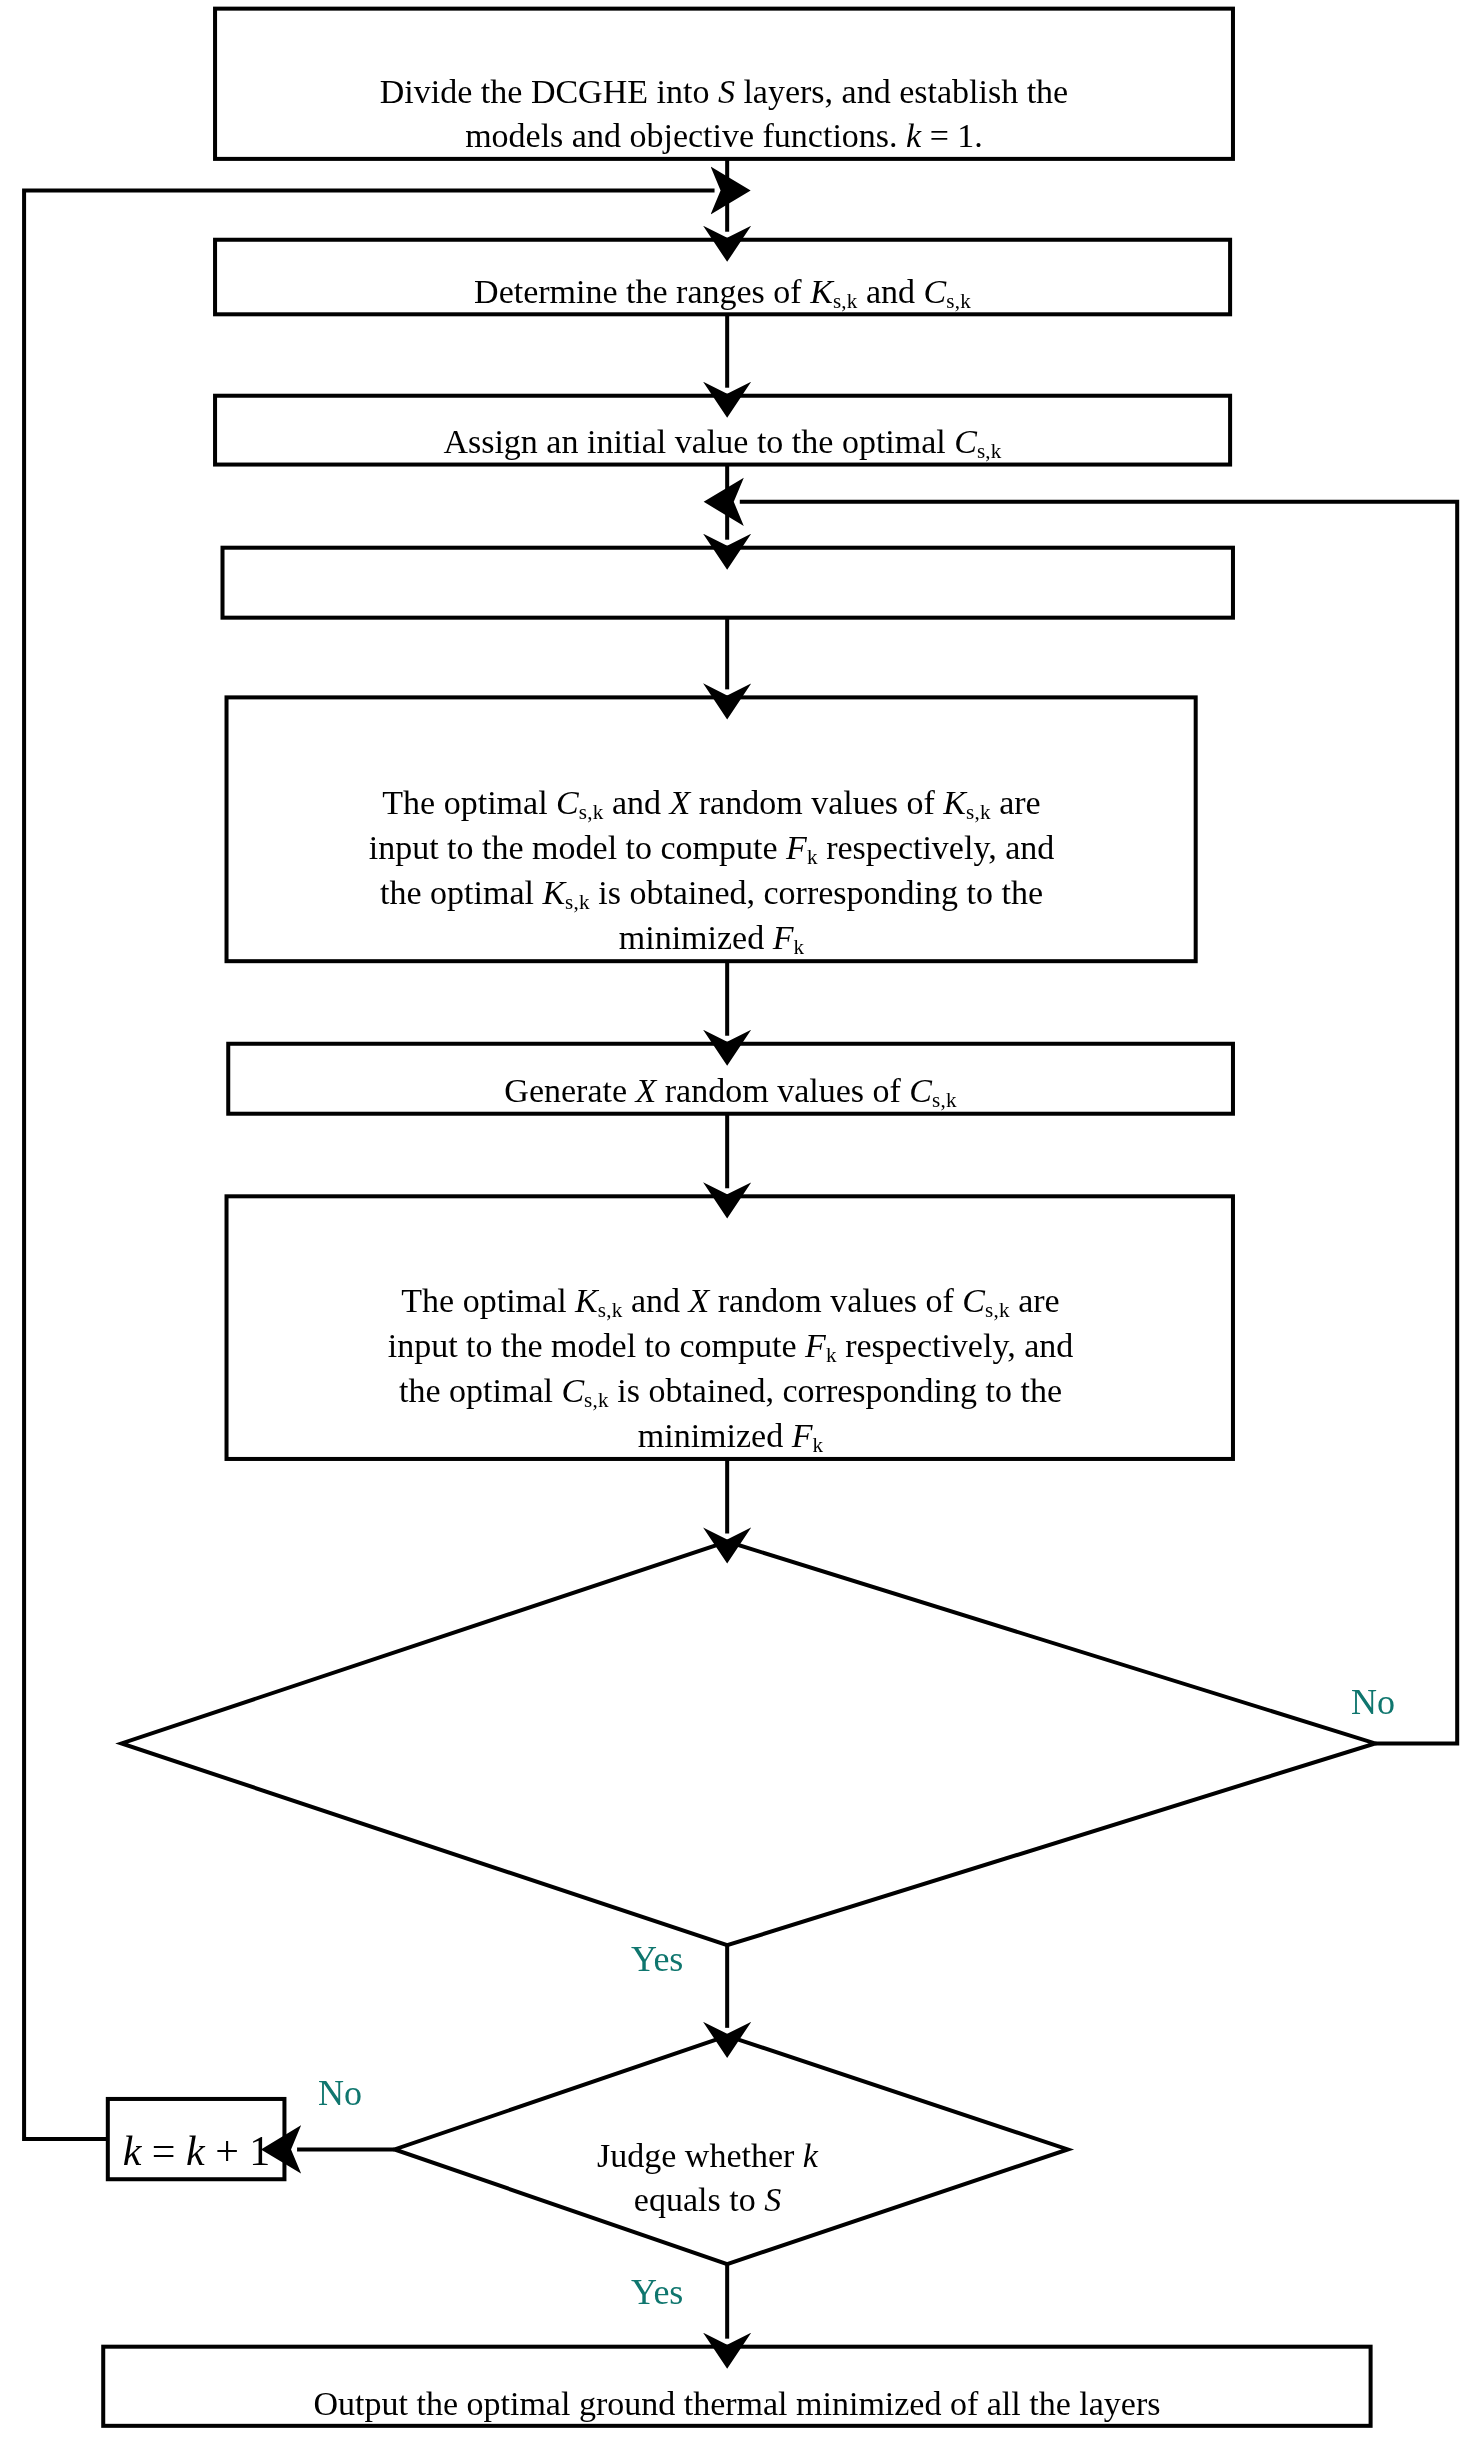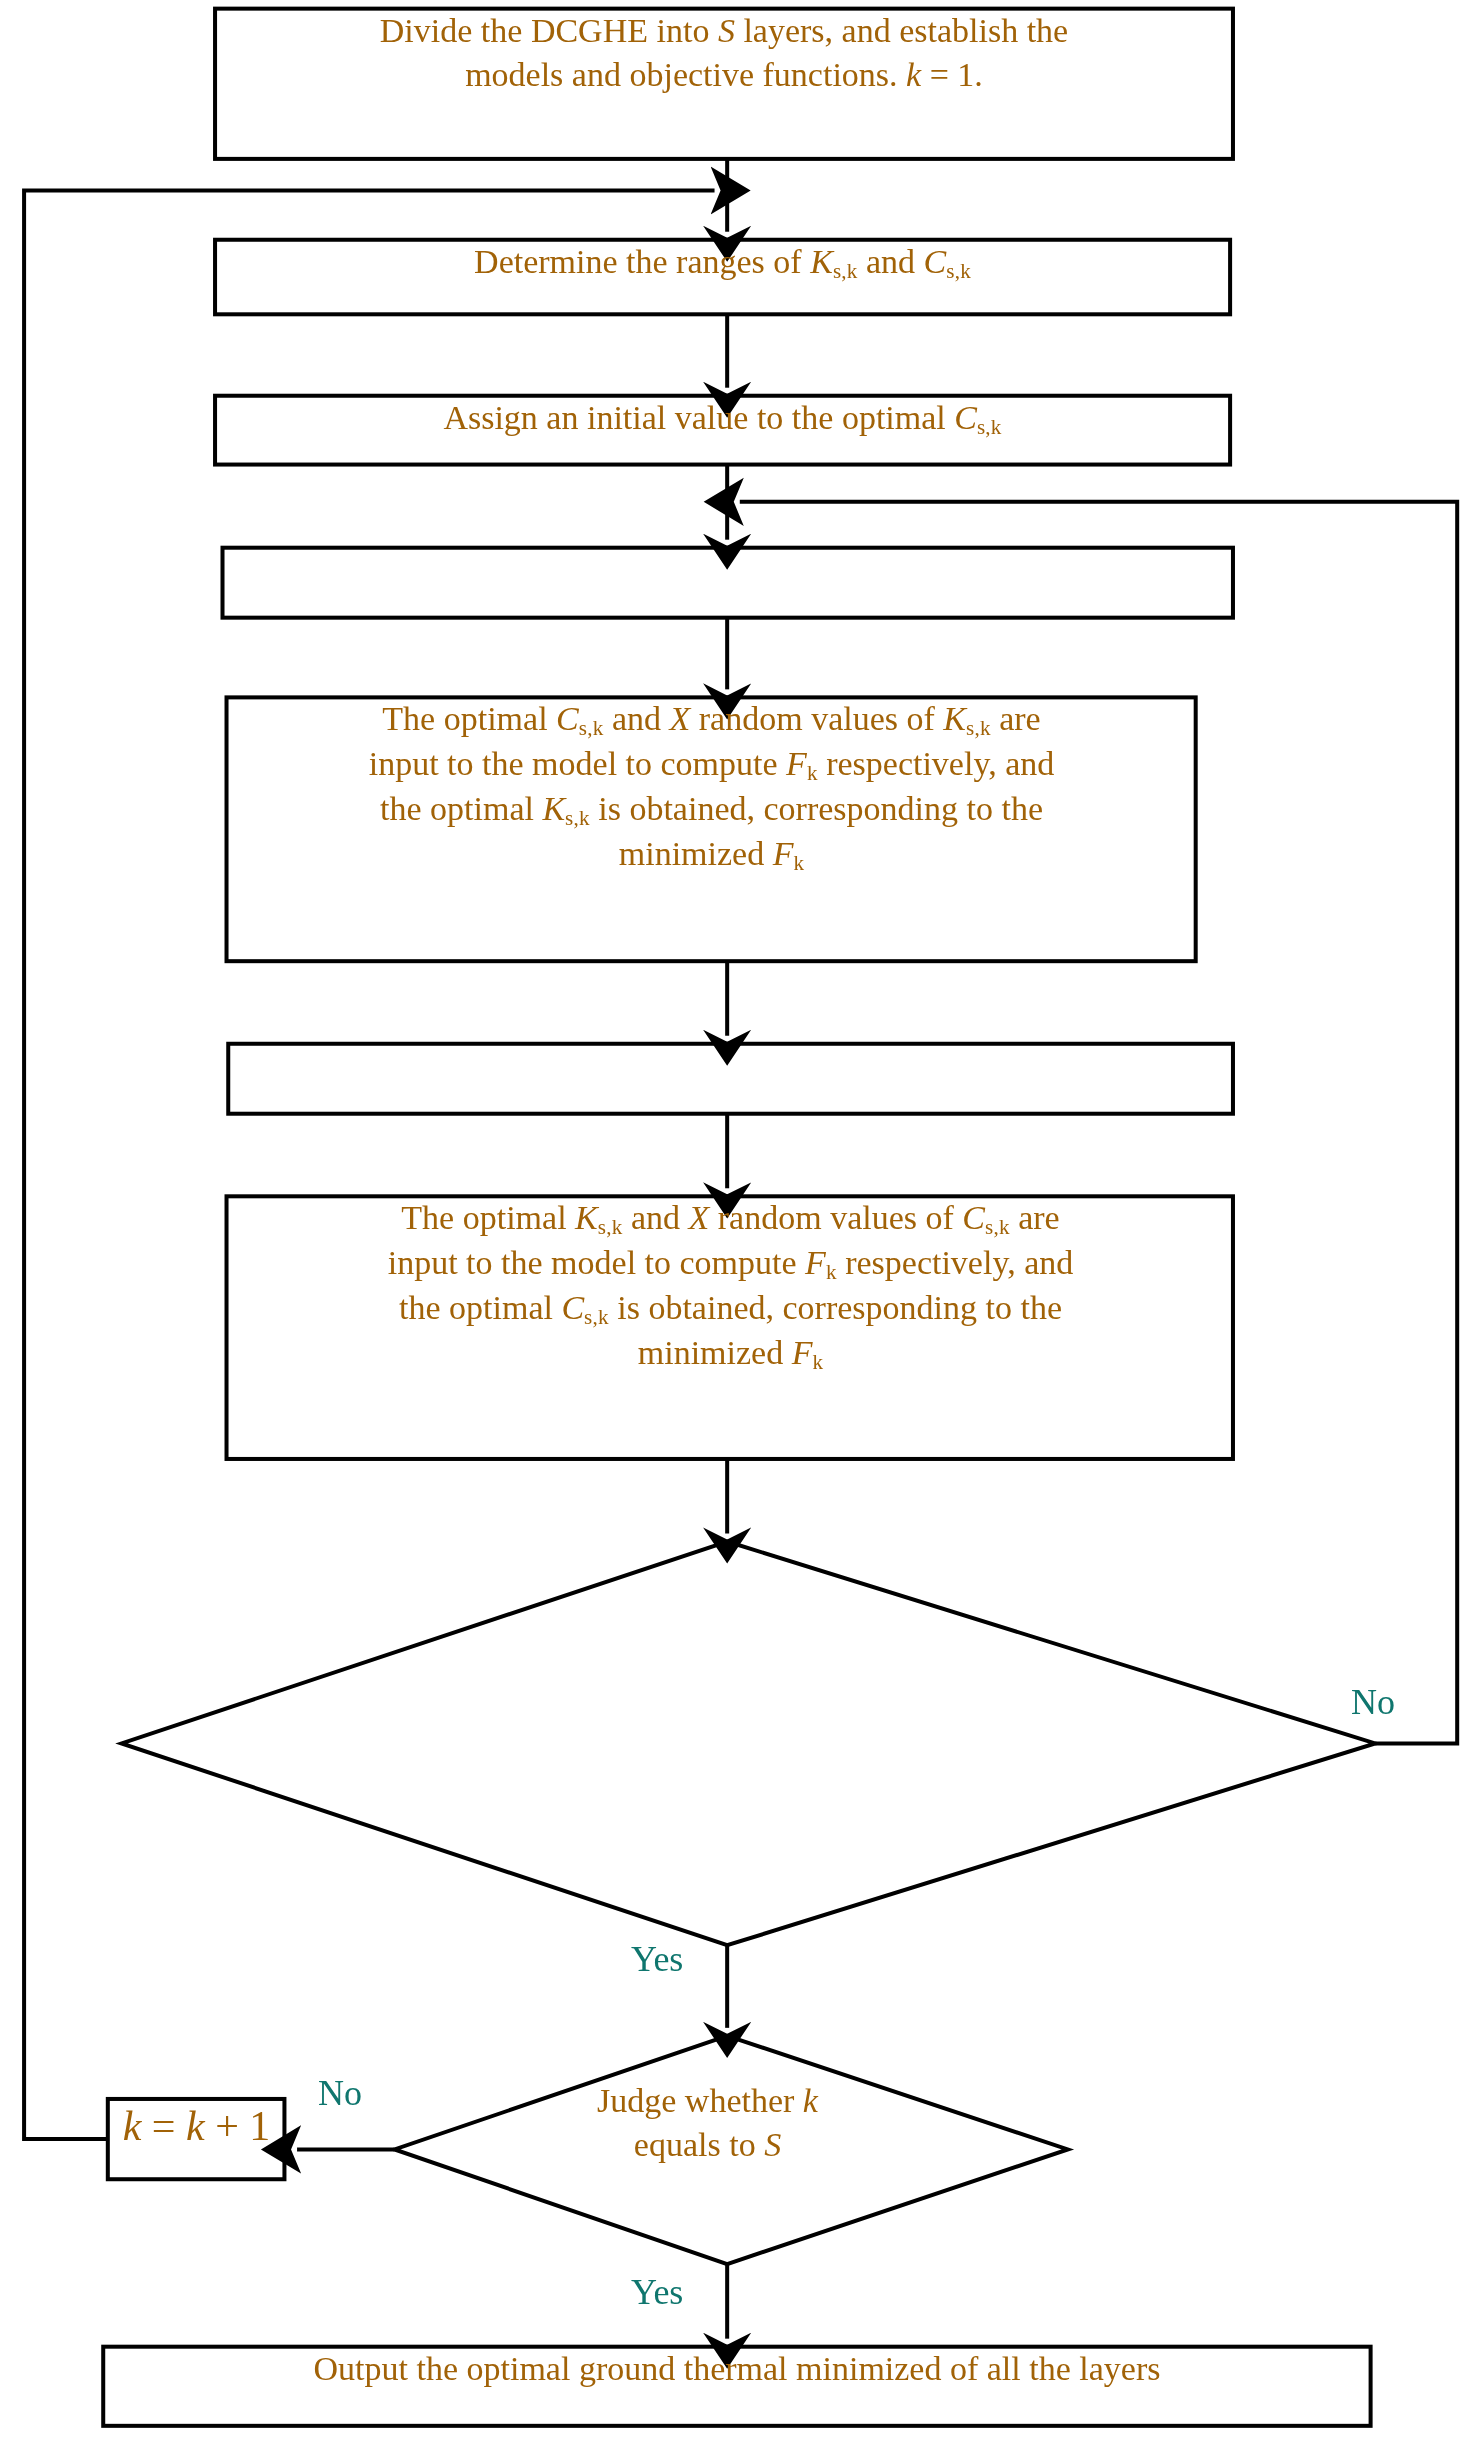--- a/index.html
+++ b/index.html
@@ -19,26 +19,26 @@
   #flow-svg {
     position: absolute;
     left: 0;
     top: 0;
     width: 1483px;
     height: 2462px;
   }
   .node-text {
     position: absolute;
     display: flex;
-    align-items: flex-start;
+    align-items: flex-end;
     justify-content: center;
     text-align: center;
     line-height: 1.30;
     font-size: 34px;
-    color: #a16207;
+    color: #000000;
     box-sizing: border-box;
     padding: 0 9.2px;
   }
   .node-text sub {
     font-size: 0.62em;
     vertical-align: -0.22em;
     font-style: normal;
     letter-spacing: 0.2px;
   }
   .edge-label {
@@ -102,20 +102,23 @@
 
   <div class="node-text" style="left:215px; top:396px; width:1015px; height:69px;">
       <div>Assign an initial value to the optimal <i>C</i><sub>s,k</sub></div>
     </div>
 
 
   <div class="node-text" style="left:227px; top:697px; width:969px; height:264px;">
       <div>The optimal <i>C</i><sub>s,k</sub> and <i>X</i> random values of <i>K</i><sub>s,k</sub> are<br>input to the model to compute <i>F</i><sub>k</sub> respectively, and<br>the optimal <i>K</i><sub>s,k</sub> is obtained, corresponding to the<br>minimized <i>F</i><sub>k</sub></div>
     </div>
 
+  <div class="node-text" style="left:228px; top:1044px; width:1005px; height:70px;">
+      <div>Generate <i>X</i> random values of <i>C</i><sub>s,k</sub></div>
+    </div>
 
   <div class="node-text" style="left:227px; top:1196px; width:1007px; height:263px;">
       <div>The optimal <i>K</i><sub>s,k</sub> and <i>X</i> random values of <i>C</i><sub>s,k</sub> are<br>input to the model to compute <i>F</i><sub>k</sub> respectively, and<br>the optimal <i>C</i><sub>s,k</sub> is obtained, corresponding to the<br>minimized <i>F</i><sub>k</sub></div>
     </div>
 
 
   <div class="node-text" style="left:484px; top:2079px; width:447px; height:143px;">
       <div>Judge whether <i>k</i><br>equals to <i>S</i></div>
     </div>
 

